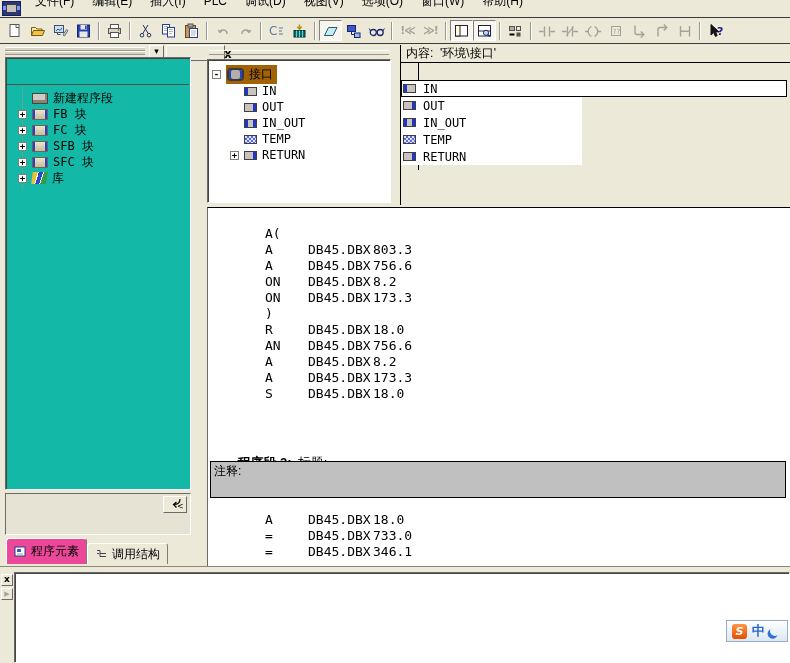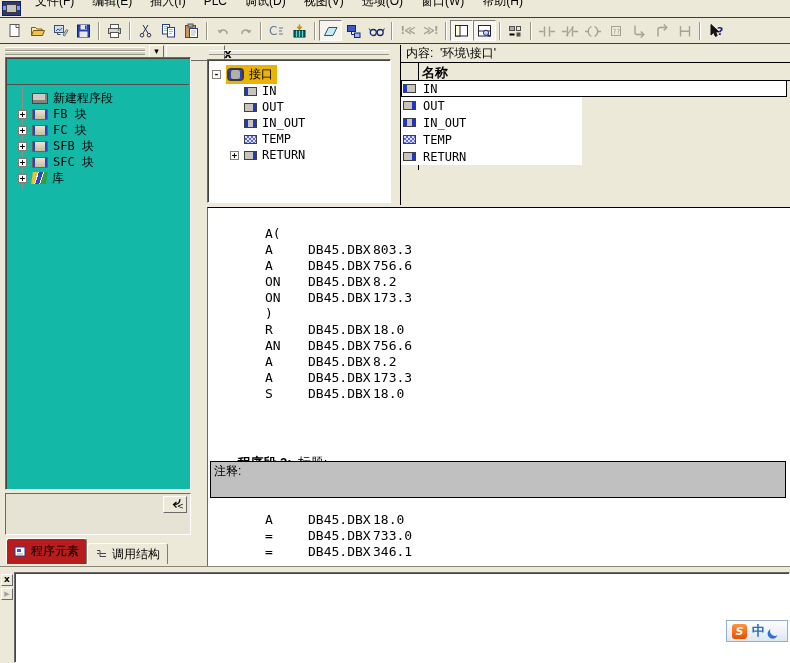--- a/index.html
+++ b/index.html
@@ -53,29 +53,29 @@
   .v-books2{border:none;width:15px;height:12px;transform:skewX(-8deg);
            background:linear-gradient(100deg,#e8c030 0 5px,#f8f8f8 5px 6px,#2848c8 6px 10px,#f8f8f8 10px 11px,#30a048 11px 15px)}
   .preview{position:absolute;left:5px;top:448px;width:186px;height:42px;background:#e6e2d4;box-sizing:border-box;
            border:1px solid;border-color:#6a6a6a #fff #fff #6a6a6a}
   .pv-btn{position:absolute;right:3px;top:2px;width:24px;height:17px;background:#ece9d8;box-sizing:border-box;
           border:1px solid;border-color:#fff #6a6a6a #6a6a6a #fff;display:flex;align-items:center;justify-content:center}
   .tabs{position:absolute;left:6px;top:492px;height:27px;display:flex;align-items:flex-end}
   .tab{display:flex;align-items:center;gap:4px;height:21px;padding:0 7px;background:#ece9d8;box-sizing:border-box;
        border:1px solid #807c70;border-bottom:none;border-left-color:#fff;border-top-color:#fff;
        border-top-left-radius:3px;border-top-right-radius:3px;white-space:nowrap}
-  .tab.on{height:26px;z-index:2;background:#b91c1c}
+  .tab.on{height:26px;z-index:2;background:#ec4899}
 
   
   #decl{position:absolute;left:207px;top:45px;width:583px;height:162px}
   .mid-grip{position:absolute;left:2px;top:5px;width:180px;height:3px;border-top:1px solid #fff;border-bottom:1px solid #9a968a}
   .mid-pane{position:absolute;left:0;top:14px;width:184px;height:144px;background:#fff;box-sizing:border-box;
             border:1px solid;border-color:#6a6a6a #fff #fff #6a6a6a;box-shadow:inset 1px 1px 0 #45453f;overflow:hidden}
   .drow0{display:flex;align-items:center;gap:5px;height:17px;margin:6px 0 0 4px}
-  .iface-sel{background:#eab308;display:flex;align-items:center;gap:5px;padding:1px 4px 1px 1px}
+  .iface-sel{background:#a16207;display:flex;align-items:center;gap:5px;padding:1px 4px 1px 1px}
   .iface-icon{width:17px;height:13px;box-sizing:border-box;border:2px solid #3a3a3a;border-radius:4px;background:#b4b0a8;
               box-shadow:inset 2px 0 #2840c8,inset -2px 0 #2840c8;flex:none}
   .drow{display:flex;align-items:center;gap:5px;height:16px;padding-left:22px}
   .vicon{width:13px;height:9px;box-sizing:border-box;border:1px solid #3f3f3f;background:#c8c4bc;flex:none;display:inline-block}
   .v-in{box-shadow:inset 3px 0 #2036c8}
   .v-out{box-shadow:inset -3px 0 #2036c8}
   .v-inout{box-shadow:inset 3px 0 #2036c8,inset -3px 0 #2036c8}
   .v-temp{background:repeating-conic-gradient(#5868d8 0% 25%,#e0e0f4 0% 50%) 0 0/4px 4px}
   .v-ret{box-shadow:inset -3px 0 #2036c8}
   .right-pane{position:absolute;left:193px;top:0;width:390px;height:160px;border-left:1px solid #000;box-sizing:border-box}
@@ -433,23 +433,20 @@
       </div>
       <div class="drow">
         <span class="expbox has">+</span>
         <span class="vicon v-ret"></span>
         <span class="dlabel">RETURN</span>
       </div>
   </div>
 
   <div class="right-pane">
     <div class="content-hdr">内容:  '环境\接口'</div>
-    <div class="thead">
-      <span class="nm">名称</span>
-    </div>
     <div class="vline"></div>
     <div class="vrows">
       <div class="vrow sel">
           <span class="vicon v-in"></span>
           <span class="vlab">IN</span>
         </div>
         <div class="vrow">
           <span class="vicon v-out"></span>
           <span class="vlab">OUT</span>
         </div>

